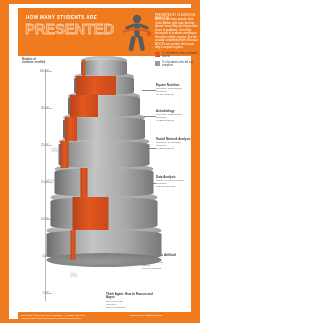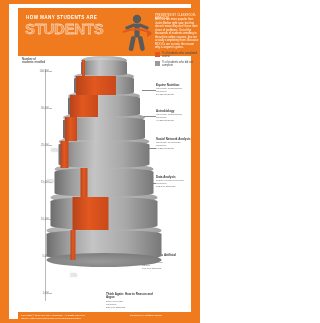--- a/index.html
+++ b/index.html
@@ -101,21 +101,21 @@
   .footer-right { position:absolute; left:112px; top:1.5px; width:68px; font-size:2.5px; line-height:3.2px; color:#ffffff; }
 </style>
 </head>
 <body>
 
 <div class="frame">
  <div class="inner">
 
   <div class="header">
     <div class="kicker">HOW MANY STUDENTS ARE</div>
-    <div class="finishing">STUDENTS</div>
+    <div class="finishing">PRESENTED</div>
 
     <svg class="person" viewBox="0 0 30 42">
       <circle cx="15" cy="6" r="4.2" fill="#5a5a5a"></circle>
       <rect x="12.4" y="10.5" width="5.2" height="14" rx="2" fill="#5a5a5a"></rect>
       <rect x="3" y="12" width="11" height="3" rx="1.5" fill="#5a5a5a" transform="rotate(-22 8.5 13.5)"></rect>
       <rect x="16" y="12" width="11" height="3" rx="1.5" fill="#5a5a5a" transform="rotate(22 21.5 13.5)"></rect>
       <rect x="8" y="23" width="4.6" height="15" rx="2" fill="#5a5a5a" transform="rotate(12 10 30)"></rect>
       <rect x="17" y="23" width="4.6" height="15" rx="2" fill="#5a5a5a" transform="rotate(-12 19 30)"></rect>
       <path d="M1 19 Q15 13 29 20" stroke="#e2581f" stroke-width="2.2" fill="none"></path>
       <path d="M25 17 l5 4 -5 3" fill="#e2581f"></path>

